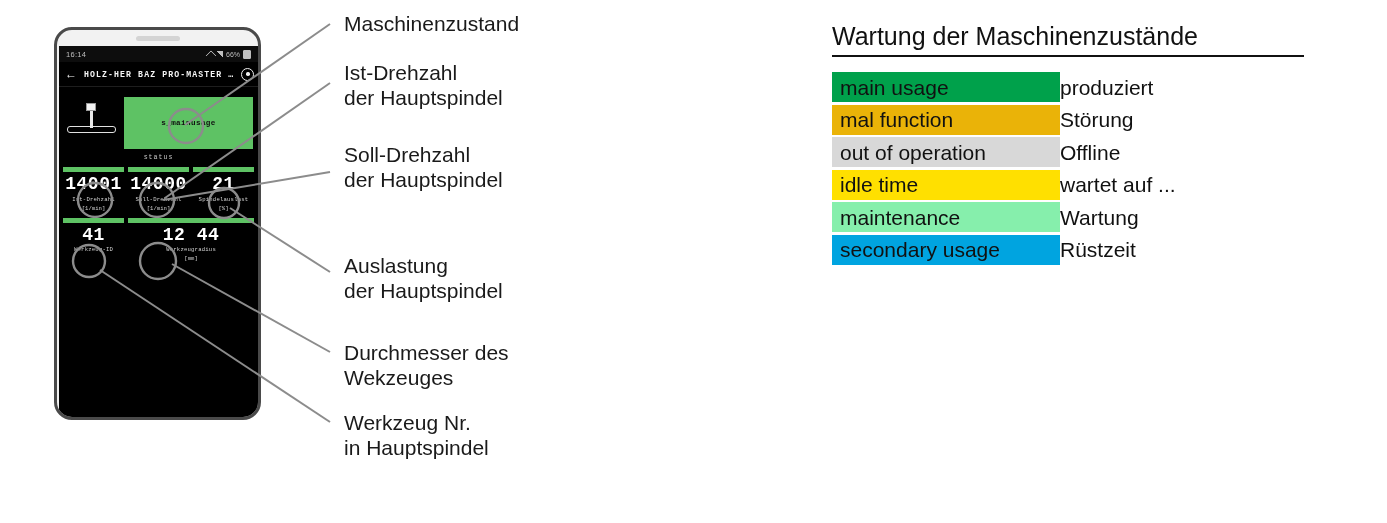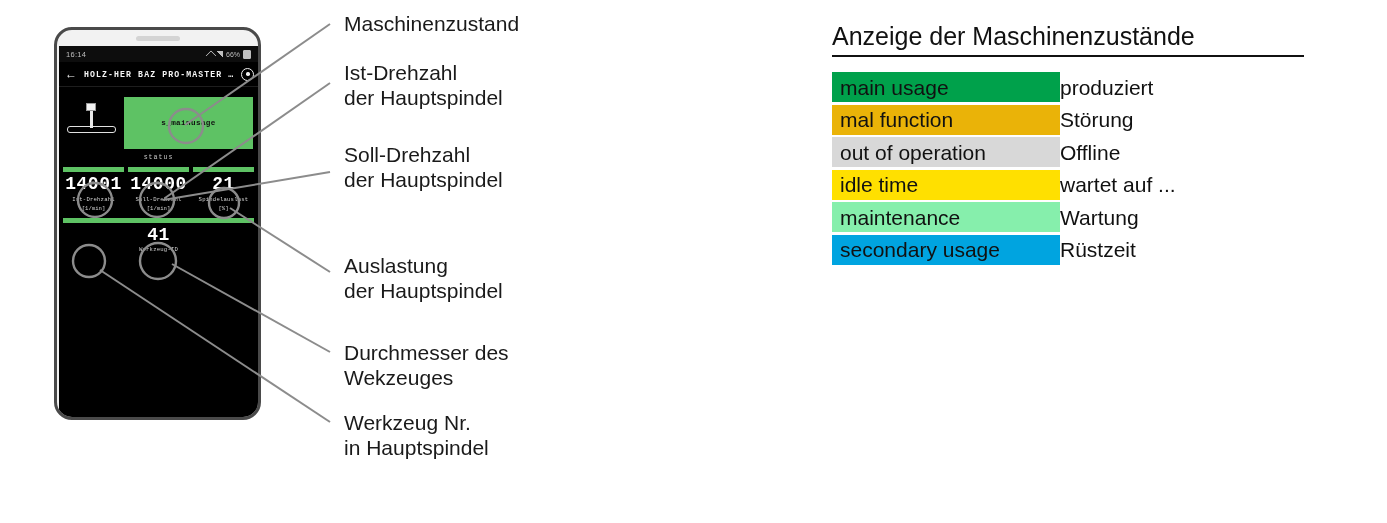--- a/index.html
+++ b/index.html
@@ -193,20 +193,26 @@
             <div class="lbl">Spindelauslast</div>
             <div class="unit">[%]</div>
           </div>
         </div>
         <div class="tile-row">
           <div class="tile">
             <div class="bar" style="background: rgb(94, 194, 100);"></div>
             <div class="val">41</div>
             <div class="lbl">Werkzeug-ID</div>
             <div class="unit"></div>
+          </div>
+          <div class="tile wide">
+            <div class="bar" style="background: rgb(94, 194, 100);"></div>
+            <div class="val">12 44</div>
+            <div class="lbl">Werkzeugradius</div>
+            <div class="unit">[mm]</div>
           </div>
         </div>
       </div>
 
       <div class="dots">
         <i class="on"></i>
         <i></i>
         <i></i>
         <i></i>
       </div>
@@ -246,21 +252,21 @@
   <div class="callout" style="left:344px;top:142px;">Soll-Drehzahl
 der Hauptspindel</div>
   <div class="callout" style="left:344px;top:253px;">Auslastung
 der Hauptspindel</div>
   <div class="callout" style="left:344px;top:340px;">Durchmesser des
 Wekzeuges</div>
   <div class="callout" style="left:344px;top:410px;">Werkzeug Nr.
 in Hauptspindel</div>
 
   <div class="legend">
-    <div class="legend-title">Anzeige der Maschinenzustände</div>
+    <div class="legend-title">Wartung der Maschinenzustände</div>
     <div class="legend-rows">
 
       <div class="legend-row">
         <div class="swatch" style="background: rgb(0, 161, 75);">
           <span>main usage</span>
         </div>
         <div class="legend-de">produziert</div>
       </div>
 
       <div class="legend-row">

